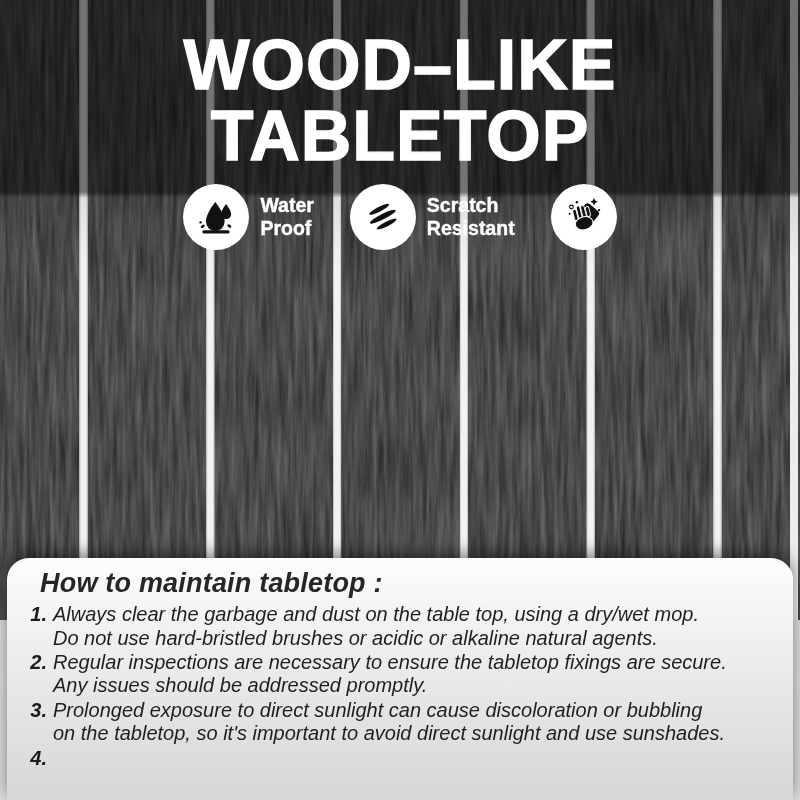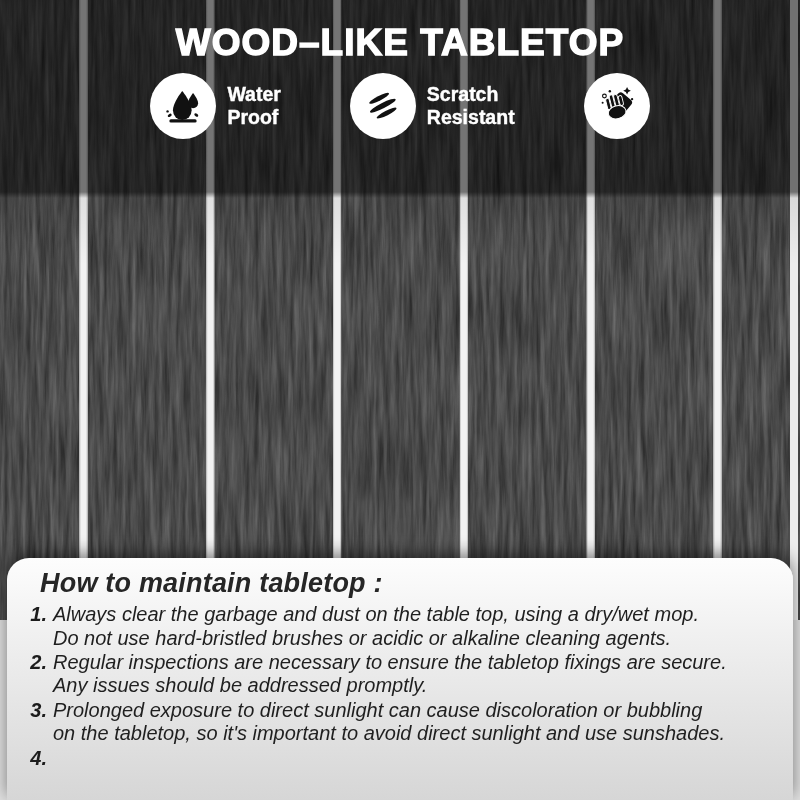--- a/index.html
+++ b/index.html
@@ -16,24 +16,24 @@
         rgba(0,0,0,0) 0px, rgba(0,0,0,0) 79px,
         #b9b9b9 79.5px, #f2f2f2 81px, #f2f2f2 86px, #b9b9b9 87.5px,
         rgba(0,0,0,0) 88px, rgba(0,0,0,0) 126.8px);}
   .top-shade{position:absolute;inset:0;
     background:linear-gradient(180deg,
       rgba(0,0,0,.52) 0px, rgba(0,0,0,.52) 192px,
       rgba(0,0,0,.08) 198px, rgba(0,0,0,0) 265px);}
 
   
   .hero{position:absolute;left:0;top:0;width:800px;text-align:center;color:#fff;}
-  .title{margin:24px 0 0 0;font-size:37px;line-height:1.02;font-weight:700;
+  .title{margin:30px 0 0 0;font-size:70px;line-height:1.02;font-weight:700;
     letter-spacing:1px;-webkit-text-stroke:1.4px #fff;}
   .subtitle{margin:6px 0 0 0;font-size:28px;font-weight:700;-webkit-text-stroke:.6px #fff;}
-  .features{display:flex;justify-content:center;align-items:center;gap:69px;margin-top:11px;}
+  .features{display:flex;justify-content:center;align-items:center;gap:36px;margin-top:11px;}
   .feature{display:flex;align-items:center;gap:11px;}
   .badge{width:66px;height:66px;border-radius:50%;background:#fff;flex:0 0 auto;
     display:flex;align-items:center;justify-content:center;}
   .badge svg{width:46px;height:46px;display:block;}
   .flabel{font-size:19.5px;line-height:1.16;font-weight:700;text-align:left;
     white-space:pre-line;-webkit-text-stroke:.4px #fff;}
 
   
   .panel{position:absolute;left:7px;right:7px;top:558px;bottom:0;
     border-radius:22px 22px 0 0;
@@ -127,21 +127,21 @@
 
     </div>
   </div>
 
   <section class="panel">
     <h2>How to maintain tabletop :</h2>
     <ol class="mlist">
       <li>
         <span class="num">1.</span>
         <span class="txt">Always clear the garbage and dust on the table top, using a dry/wet mop.
-Do not use hard-bristled brushes or acidic or alkaline cleaning agents.</span>
+Do not use hard-bristled brushes or acidic or alkaline natural agents.</span>
       </li>
       <li>
         <span class="num">2.</span>
         <span class="txt">Regular inspections are necessary to ensure the tabletop fixings are secure.
 Any issues should be addressed promptly.</span>
       </li>
       <li>
         <span class="num">3.</span>
         <span class="txt">Prolonged exposure to direct sunlight can cause discoloration or bubbling
 on the tabletop, so it's important to avoid direct sunlight and use sunshades.</span>

